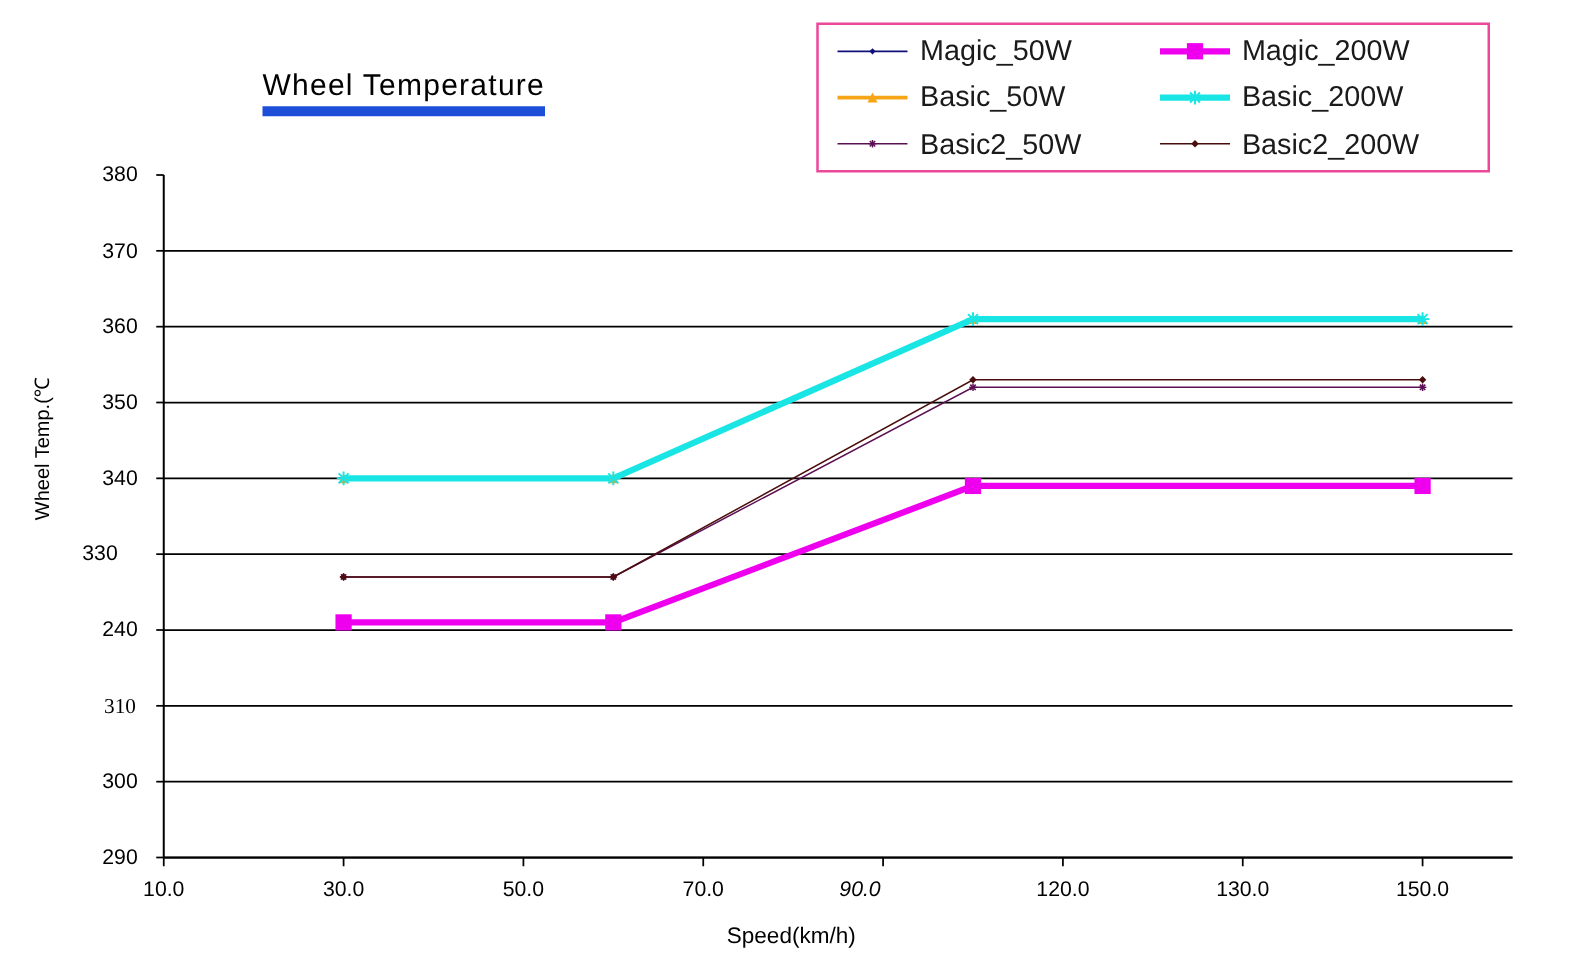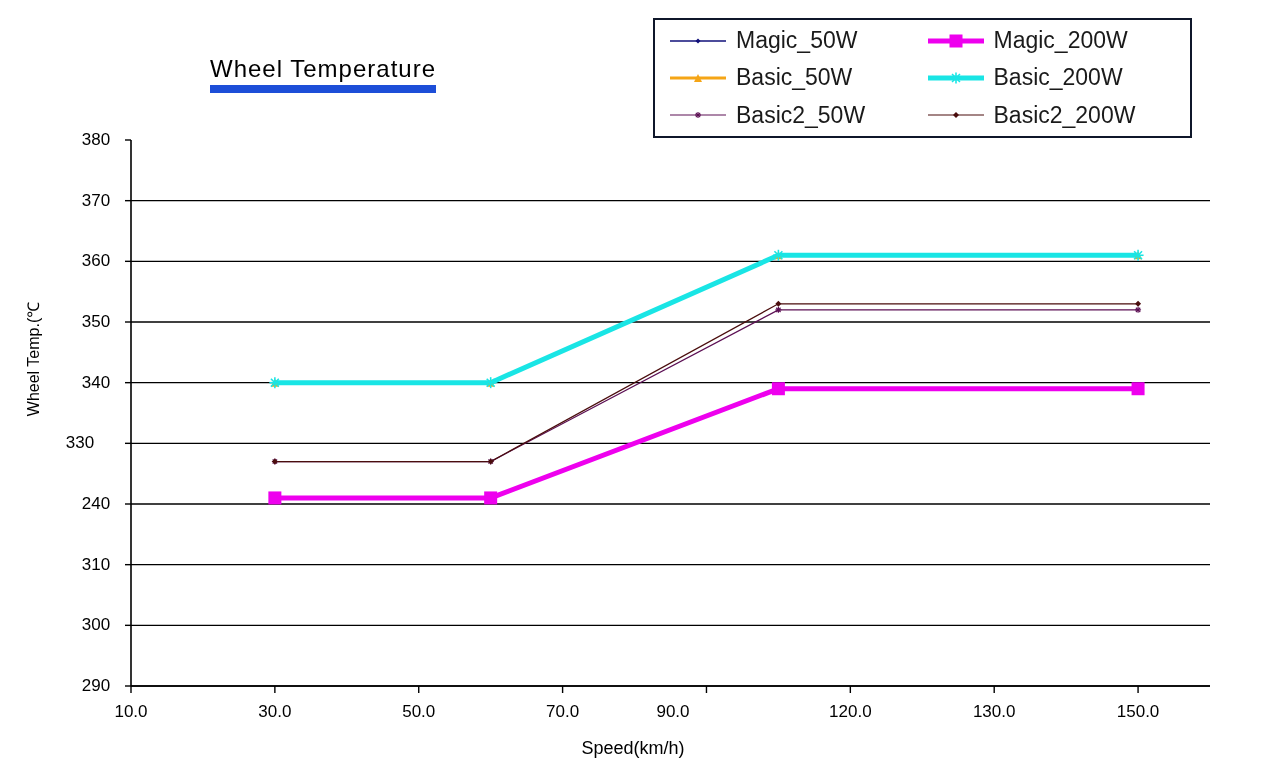--- a/index.html
+++ b/index.html
@@ -27,21 +27,21 @@
     padding-bottom: 2px;
     white-space: nowrap;
   }
   
   #legend {
     position: absolute;
     left: 653px;
     top: 18px;
     width: 539px;
     height: 120px;
-    border: 2px solid #0f172a;
+    border: 2px solid #ec4899;
     background: #ffffff;
     box-sizing: border-box;
     display: grid;
     grid-template-columns: 1fr 1fr;
     grid-template-rows: 1fr 1fr 1fr;
     align-items: center;
     padding: 2px 6px 2px 14px;
     box-sizing: border-box;
   }
   .legend-item {
@@ -252,30 +252,30 @@
         <polygon points="1138.0666666666666,300.8 1141.0666666666666,303.8 1138.0666666666666,306.8 1135.0666666666666,303.8" fill="#4a0d0d"></polygon>
       </svg>
     <div id="ytick-labels">
         <div class="ytick-label" style="left: 73px; top: 140px;">380</div>
         <div class="ytick-label" style="left: 73px; top: 200.667px;">370</div>
         <div class="ytick-label" style="left: 73px; top: 261.333px;">360</div>
         <div class="ytick-label" style="left: 73px; top: 322px;">350</div>
         <div class="ytick-label" style="left: 73px; top: 382.667px;">340</div>
         <div class="ytick-label" style="left: 57px; top: 443.333px;">330</div>
         <div class="ytick-label" style="left: 73px; top: 504px;">240</div>
-        <div class="ytick-label" style="left: 73px; top: 564.667px;">310</div>
+        <div class="ytick-label" style="left: 73px; top: 564.667px; font-family: Liberation Serif, serif;">310</div>
         <div class="ytick-label" style="left: 73px; top: 625.333px;">300</div>
         <div class="ytick-label" style="left: 73px; top: 686px;">290</div>
       </div>
     <div id="xtick-labels">
         <div class="xtick-label" style="left: 131px; top: 702px;">10.0</div>
         <div class="xtick-label" style="left: 274.867px; top: 702px;">30.0</div>
         <div class="xtick-label" style="left: 418.733px; top: 702px;">50.0</div>
         <div class="xtick-label" style="left: 562.6px; top: 702px;">70.0</div>
-        <div class="xtick-label" style="left: 673px; top: 702px;">90.0</div>
+        <div class="xtick-label" style="left: 688px; top: 702px; font-style: italic;">90.0</div>
         <div class="xtick-label" style="left: 850.333px; top: 702px;">120.0</div>
         <div class="xtick-label" style="left: 994.2px; top: 702px;">130.0</div>
         <div class="xtick-label" style="left: 1138.07px; top: 702px;">150.0</div>
       </div>
     <div id="ylabel">Wheel Temp.(℃</div>
     <div id="xlabel">Speed(km/h)</div>
   </div>
 
 </div>
 

